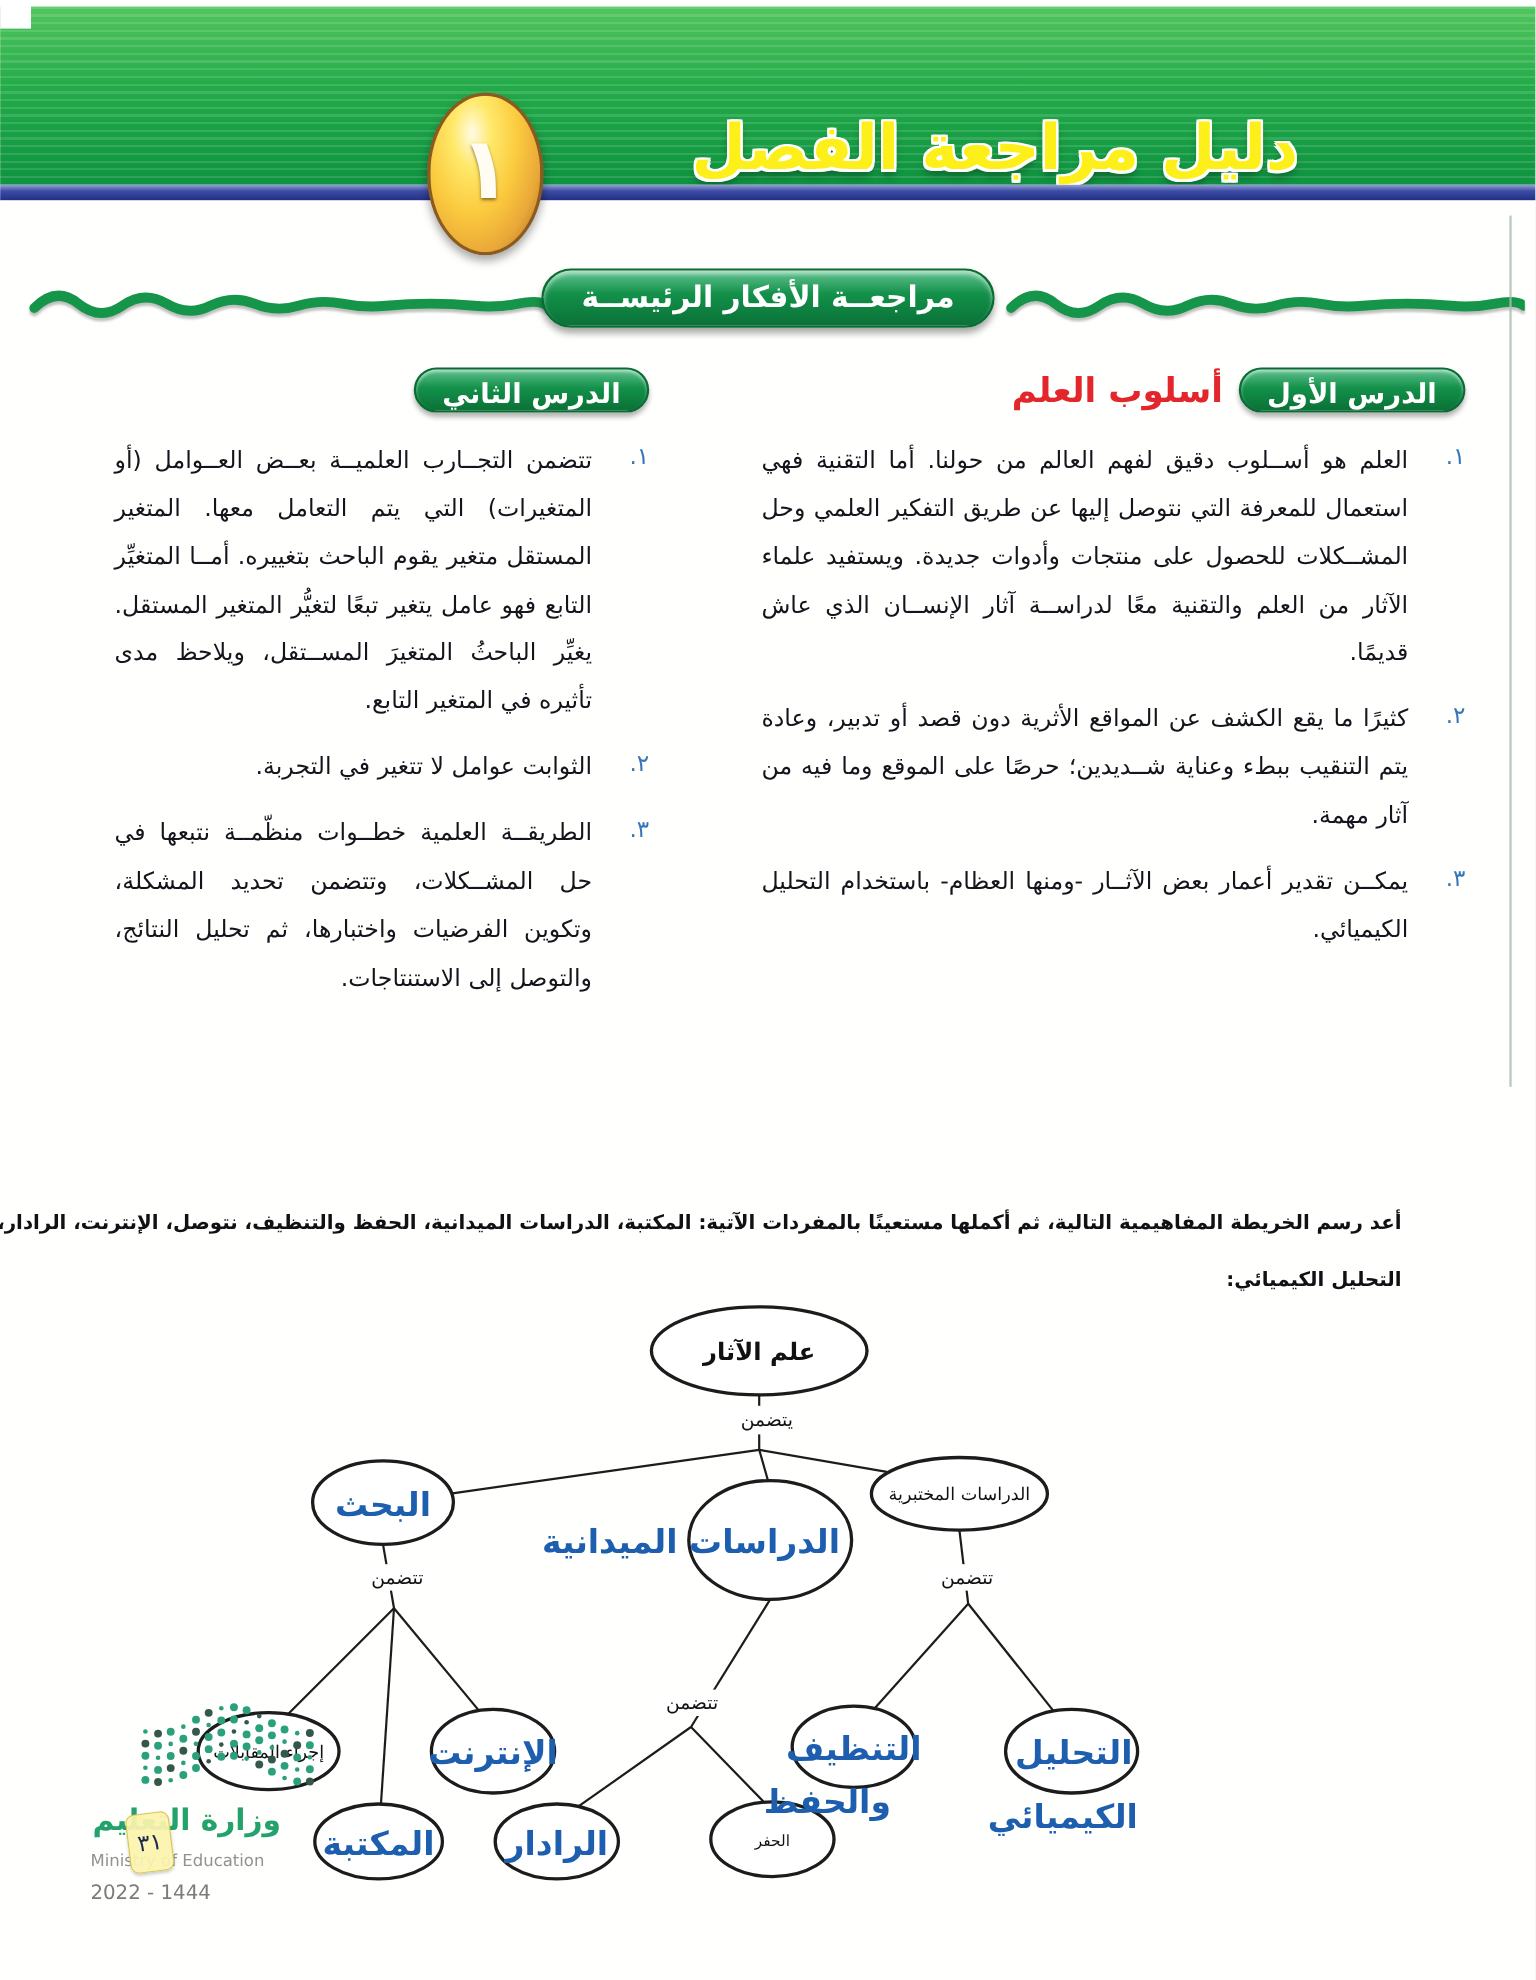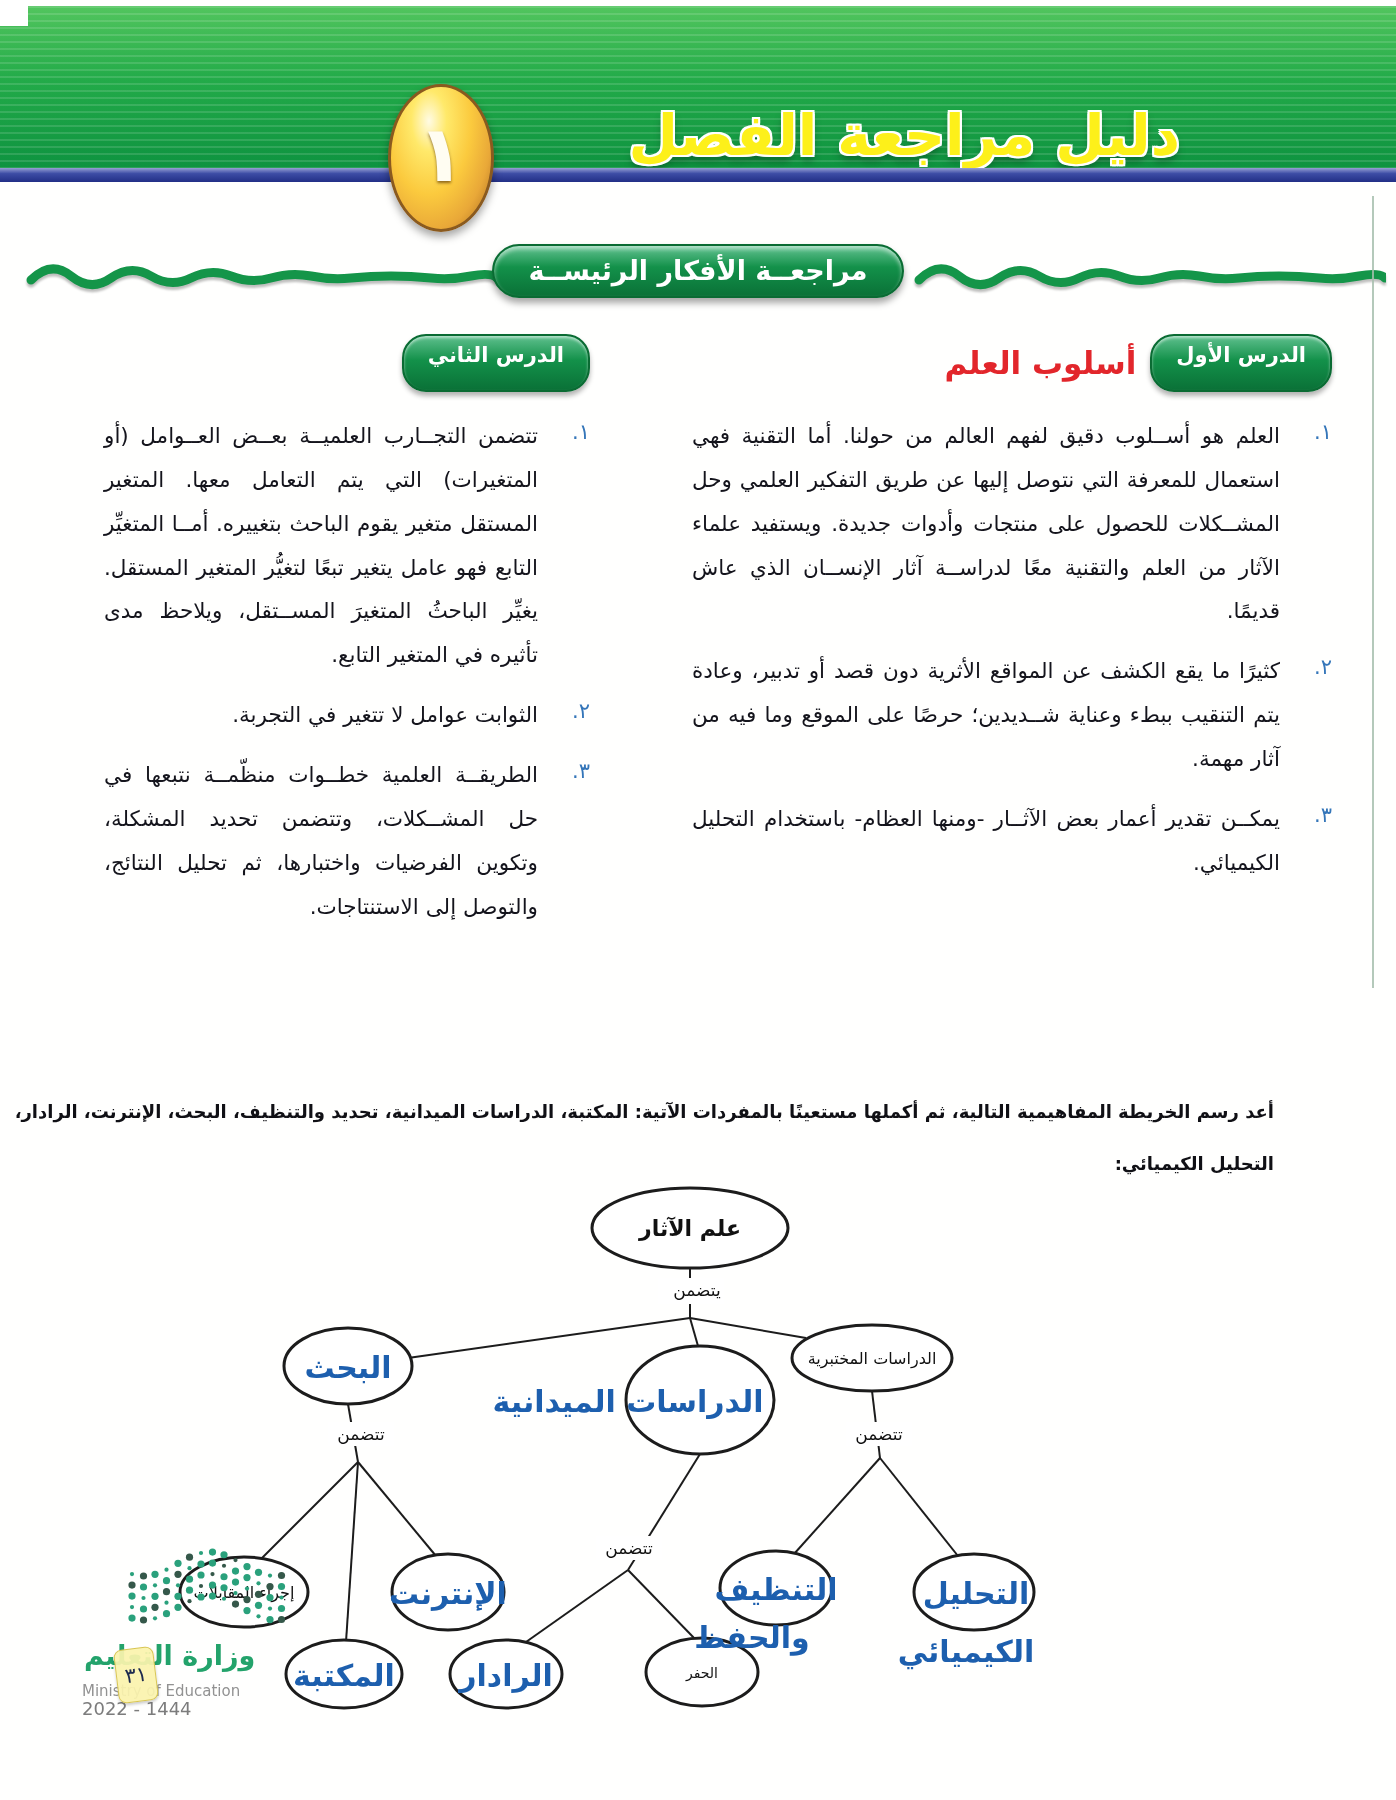--- a/index.html
+++ b/index.html
@@ -37,25 +37,25 @@
     width:412px; height:54px; border-radius:27px;
     background:linear-gradient(180deg,#64c392 0%,#13914a 42%,#0a7137 100%);
     border:2px solid #0a6b33;
     box-shadow:inset 0 3px 4px rgba(255,255,255,.55), 0 5px 7px rgba(0,0,0,.35);
     color:#fff; font-size:27px; font-weight:bold; text-align:center; line-height:50px; z-index:2; }
 
   
   .lessons { position:absolute; top:334px; right:64px; left:104px;
     display:grid; grid-template-columns:640px 486px; justify-content:space-between; }
   .lesson-header { display:flex; align-items:center; gap:14px; margin-bottom:22px; }
-  .lesson-pill { flex-shrink:0; padding:7px 24px 23px; border-radius:24px;
+  .lesson-pill { flex-shrink:0; padding:7px 24px 1px; border-radius:24px;
     background:linear-gradient(180deg,#5fc08e 0%,#13914a 45%,#0a7137 100%);
     border:2px solid #0a6b33;
     box-shadow:inset 0 2px 3px rgba(255,255,255,.55), 0 4px 5px rgba(0,0,0,.3);
-    color:#fff; font-size:21px; font-weight:bold; }
+    color:#fff; font-size:25px; font-weight:bold; }
   .lesson-title { color:#e2262b; font-size:31px; font-weight:bold; }
   .point { display:flex; gap:8px; margin-bottom:16px; }
   .point-num { flex-shrink:0; width:44px; color:#3576b9; font-size:21px; padding-top:6px; }
   .point-text { font-size:21.5px; line-height:2.04; color:#14141c; text-align:justify; }
 
   
   .instructions { position:absolute; top:1086px; right:122px; left:60px;
     font-weight:bold; color:#101015; font-size:18px; line-height:2.9; }
   .instructions p { white-space:nowrap; }
 
@@ -67,21 +67,21 @@
   text.mlabel { font-size:17px; fill:#111; text-anchor:middle; }
   text.mnode-lg { font-size:22px; fill:#111; font-weight:600; text-anchor:middle; }
   text.mnode-sm { font-size:16px; fill:#111; text-anchor:middle; }
   text.mnode-xs { font-size:14px; fill:#111; text-anchor:middle; }
   text.mnode-blue { font-size:30px; fill:#1d5fae; font-weight:bold; text-anchor:middle; }
 
   
   .footer { position:absolute; top:1638px; left:78px; width:280px; height:130px; direction:rtl; }
   .ministry-ar { position:absolute; top:2px; left:6px; color:#23a36b; font-size:27px; font-weight:bold; }
   .ministry-en { position:absolute; top:44px; left:4px; color:#929292; font-size:15px; direction:ltr; }
-  .edition { position:absolute; top:60px; left:4px; color:#7c7c7c; font-size:18px; direction:ltr; }
+  .edition { position:absolute; top:72px; left:4px; color:#7c7c7c; font-size:18px; direction:ltr; }
   .page-badge { position:absolute; top:10px; left:38px; width:40px; height:54px;
     background:rgba(251,243,173,.93); border:1px solid #d8c552; border-radius:8px;
     transform:rotate(-7deg); box-shadow:0 2px 3px rgba(0,0,0,.2);
     display:flex; align-items:center; justify-content:center; z-index:2; }
   .page-badge span { font-size:21px; color:#1d2a4f; }
 
   .right-rule { position:absolute; top:196px; right:22px; width:2px; height:792px;
     background:#a7bfae; opacity:.85; }
 </style>
 </head>
@@ -143,21 +143,21 @@
       </div>
       <div class="point">
         <span class="point-num">٣.</span>
         <div class="point-text">الطريقــة العلمية خطــوات منظّمــة نتبعها في حل المشــكلات، وتتضمن تحديد المشكلة، وتكوين الفرضيات واختبارها، ثم تحليل النتائج، والتوصل إلى الاستنتاجات.</div>
       </div>
     </div>
   </div>
 
 
   <div class="instructions">
-    <p>أعد رسم الخريطة المفاهيمية التالية، ثم أكملها مستعينًا بالمفردات الآتية: المكتبة، الدراسات الميدانية، تحديد والتنظيف، البحث، الإنترنت، الرادار،</p>
+    <p>أعد رسم الخريطة المفاهيمية التالية، ثم أكملها مستعينًا بالمفردات الآتية: المكتبة، الدراسات الميدانية، الحفظ والتنظيف، نتوصل، الإنترنت، الرادار،</p>
     <p>التحليل الكيميائي:</p>
   </div>
 
   <svg class="concept-map" viewBox="0 0 1396 560">
     <g>
       <line x1="690" y1="106" x2="690" y2="156"></line>
       <line x1="690" y1="156" x2="408" y2="196"></line>
       <line x1="690" y1="156" x2="698" y2="184"></line>
       <line x1="690" y1="156" x2="806" y2="176"></line>
       <line x1="348" y1="242" x2="358" y2="300"></line>

